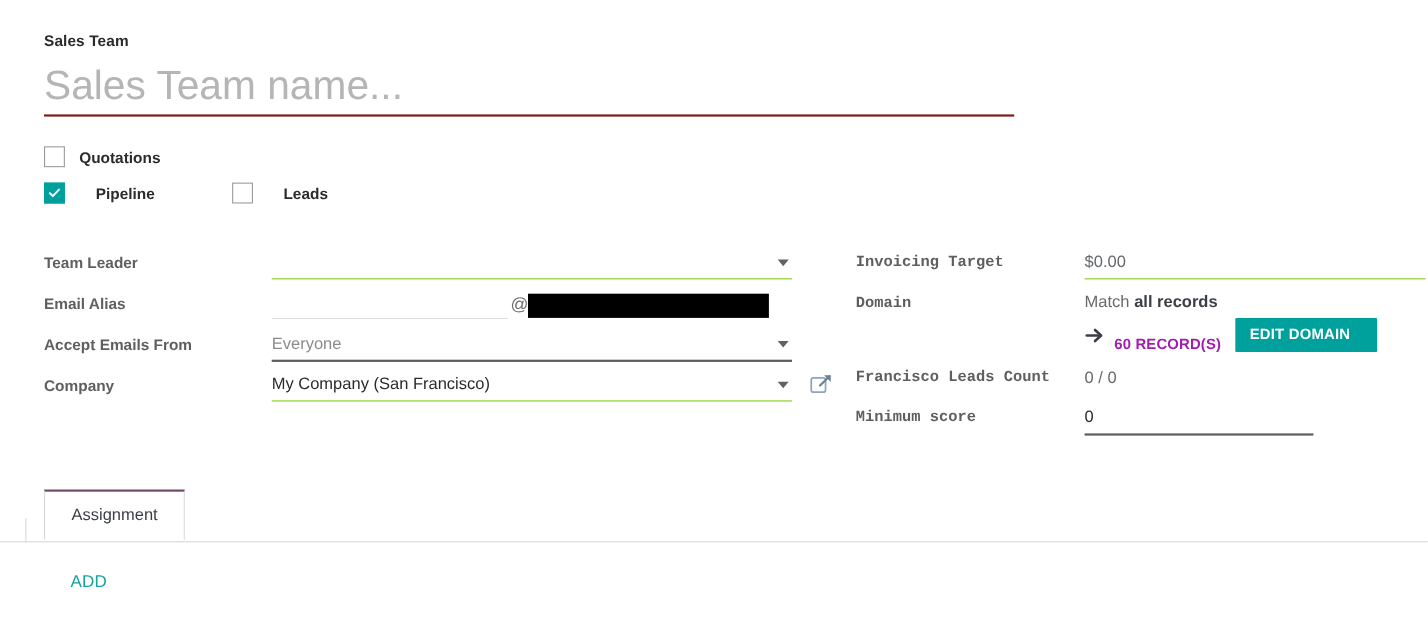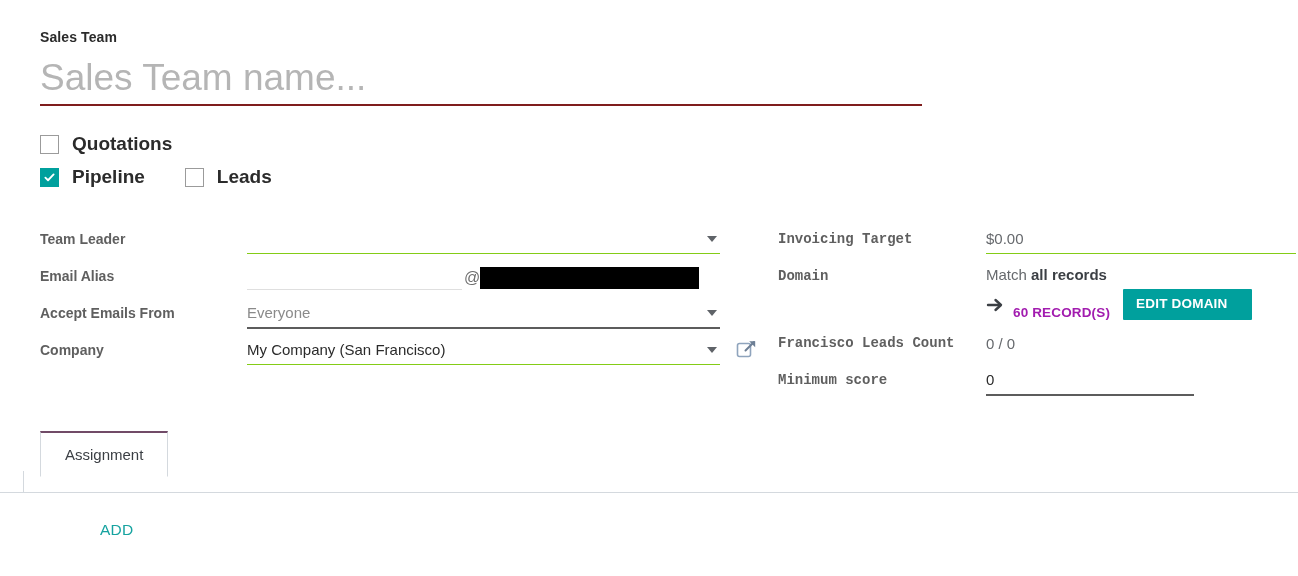--- a/index.html
+++ b/index.html
@@ -57,21 +57,21 @@
   }
   .title-input::placeholder { color: #b5b5b5; opacity: 1; }
 
   
   .cb-row {
     position: absolute;
     display: flex;
     align-items: center;
   }
   .cb-row.row1 { left: 40px; top: 133px; }
-  .cb-row.row2 { left: 40px; top: 166px; }
+  .cb-row.row2 { left: 40px; top: 166px; gap: 15px; }
 
   .cbox {
     width: 19px;
     height: 19px;
     border: 1px solid #9b9b9b;
     background: #ffffff;
     box-sizing: border-box;
     display: inline-flex;
     align-items: center;
     justify-content: center;
@@ -83,21 +83,21 @@
     border-color: #00a09d;
   }
   .cbox .tick {
     display: none;
     width: 11px;
     height: 11px;
   }
   .cbox.checked .tick { display: block; }
 
   .cb-label {
-    font-size: 19px;
+    font-size: 14px;
     font-weight: bold;
     color: #2b2b2b;
     margin-left: 13px;
     white-space: nowrap;
   }
   .cb-gap { width: 40px; display: inline-block; }
 
   
   .col-left {
     position: absolute;
@@ -268,21 +268,21 @@
     position: absolute;
     left: 0;
     right: 0;
     bottom: 0;
     height: 1px;
     background: #d4d9de;
   }
   .tab {
     position: absolute;
     left: 40px;
-    bottom: 16px;
+    bottom: 2px;
     height: 46px;
     box-sizing: border-box;
     padding: 12px 24px;
     display: flex;
     align-items: center;
     justify-content: center;
     background: #ffffff;
     border: 1px solid #d4d9de;
     border-bottom: 1px solid #ffffff;
     border-top: 2px solid #714b67;
@@ -299,21 +299,20 @@
     height: 22px;
     border-right: 1px solid #d4d9de;
     box-sizing: border-box;
     z-index: 1;
   }
 
   .tab-body {
     position: relative;
     padding-left: 64px;
     padding-top: 28px;
-    margin-left: 36px;
   }
   .add-link {
     font-size: 15.5px;
     color: #16a3a0;
     font-weight: normal;
     cursor: pointer;
     text-decoration: none;
     display: inline-block;
     letter-spacing: 0.2px;
   }

